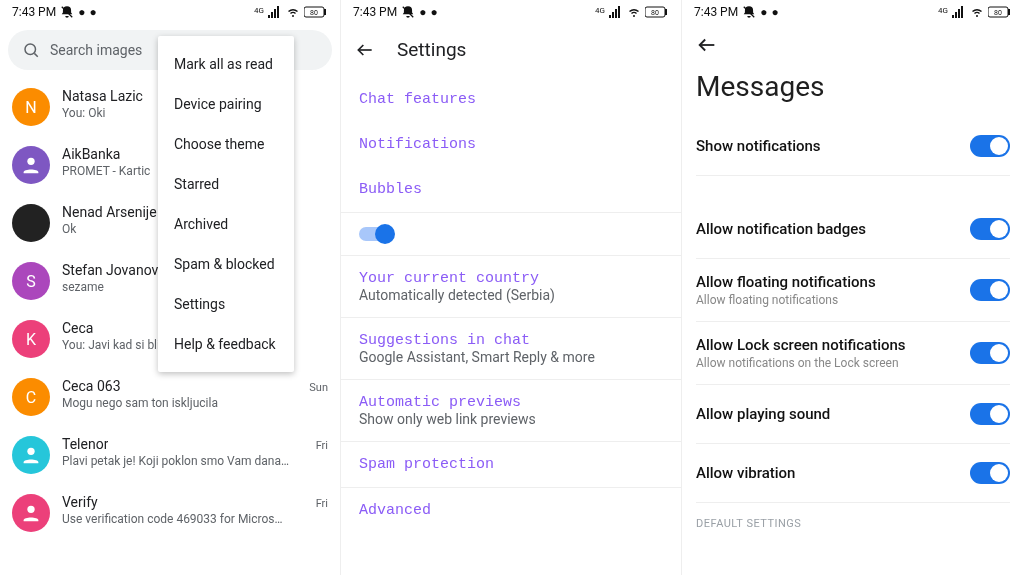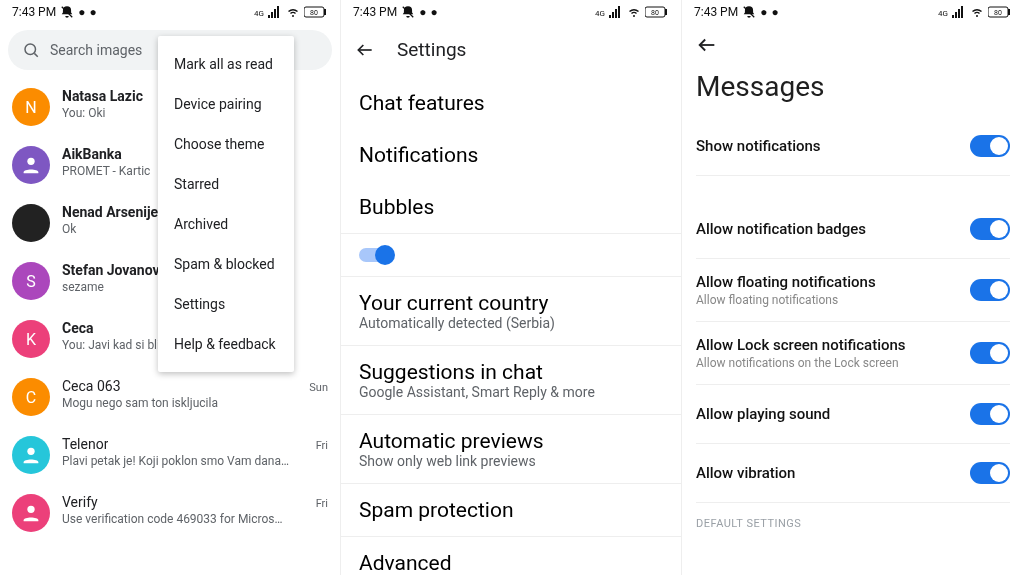--- a/index.html
+++ b/index.html
@@ -5,49 +5,49 @@
   * { box-sizing: border-box; margin: 0; padding: 0; font-family: Roboto, -apple-system, BlinkMacSystemFont, "Segoe UI", Arial, sans-serif; }
   html, body { width: 1024px; height: 575px; background: #fff; overflow: hidden; }
   .wrap { display: flex; width: 1024px; height: 575px; }
   .pane { position: relative; background: #fff; height: 575px; overflow: hidden; }
   .pane1 { width: 341px; border-right: 1px solid #eee; }
   .pane2 { width: 341px; border-right: 1px solid #eee; }
   .pane3 { width: 342px; }
 
   
   .status { display: flex; justify-content: space-between; align-items: center; height: 24px; padding: 0 12px; font-size: 12px; color: #111; }
-  .status .left, .status .right { display: flex; align-items: flex-end; gap: 4px; }
+  .status .left, .status .right { display: flex; align-items: flex-start; gap: 4px; }
   .status .ico { display: inline-flex; }
   .status svg { display: block; }
 
   
   .searchbar { margin: 6px 8px 8px 8px; height: 40px; background: #f1f3f4; border-radius: 22px; display: flex; align-items: center; padding: 0 14px; gap: 10px; }
   .searchbar .sicon { color: #5f6368; display: flex; }
   .searchbar .stxt { color: #5f6368; font-size: 14px; white-space: nowrap; overflow: hidden; text-overflow: ellipsis; }
 
   .convlist { }
   .conv { display: flex; align-items: flex-start; padding: 10px 12px 10px 12px; position: relative; }
   .avatar { width: 38px; height: 38px; border-radius: 50%; color: #fff; display: flex; align-items: center; justify-content: center; font-size: 16px; margin-right: 12px; flex-shrink: 0; }
   .conv .body { flex: 1; min-width: 0; }
   .conv .row1 { display: flex; justify-content: space-between; align-items: baseline; }
   .conv .name { font-size: 14px; color: #202124; white-space: nowrap; overflow: hidden; text-overflow: ellipsis; }
-  .conv .name.bold { font-weight: 700; }
+  .conv .name.bold { font-weight: 400; }
   .conv .date { font-size: 11px; color: #5f6368; margin-left: 6px; }
   .conv .snippet { font-size: 12px; color: #5f6368; margin-top: 2px; white-space: nowrap; overflow: hidden; text-overflow: ellipsis; }
 
   .menu { position: absolute; top: 36px; left: 158px; width: 136px; background: #fff; box-shadow: 0 2px 6px rgba(0,0,0,0.25); border-radius: 2px; padding: 8px 0; z-index: 10; }
   .menu .item { padding: 12px 16px; font-size: 14px; color: #202124; white-space: nowrap; }
 
   
   .p2-head { display: flex; align-items: center; gap: 22px; padding: 14px 14px 10px 14px; }
   .p2-head svg { display:block; }
   .p2-head .title { font-size: 19px; color: #202124; }
   .p2-list { padding-top: 6px; }
   .sitem { padding: 14px 18px; position: relative; }
-  .sitem .primary { font-size: 21px; color: #000000; }
+  .sitem .primary { font-size: 15px; color: #8b5cf6; font-family: Liberation Mono, monospace; }
   .sitem .secondary { font-size: 14px; color: #5f6368; margin-top: 0; }
   .sitem.withswitch { display:flex; align-items:center; justify-content:space-between; padding-right:14px; }
   .sitem.divb { border-bottom: 1px solid #eee; }
 
   
   .p3-head { padding: 10px 14px 0 14px; }
   .p3-head .back { margin-bottom: 10px; }
   .p3-head .bigtitle { font-size: 28px; color: #1f1f1f; padding-bottom: 14px; }
   .p3-list { padding: 0 14px; }
   .nitem { display:flex; justify-content:space-between; align-items:center; padding: 14px 0; border-bottom: 1px solid #eee; }

